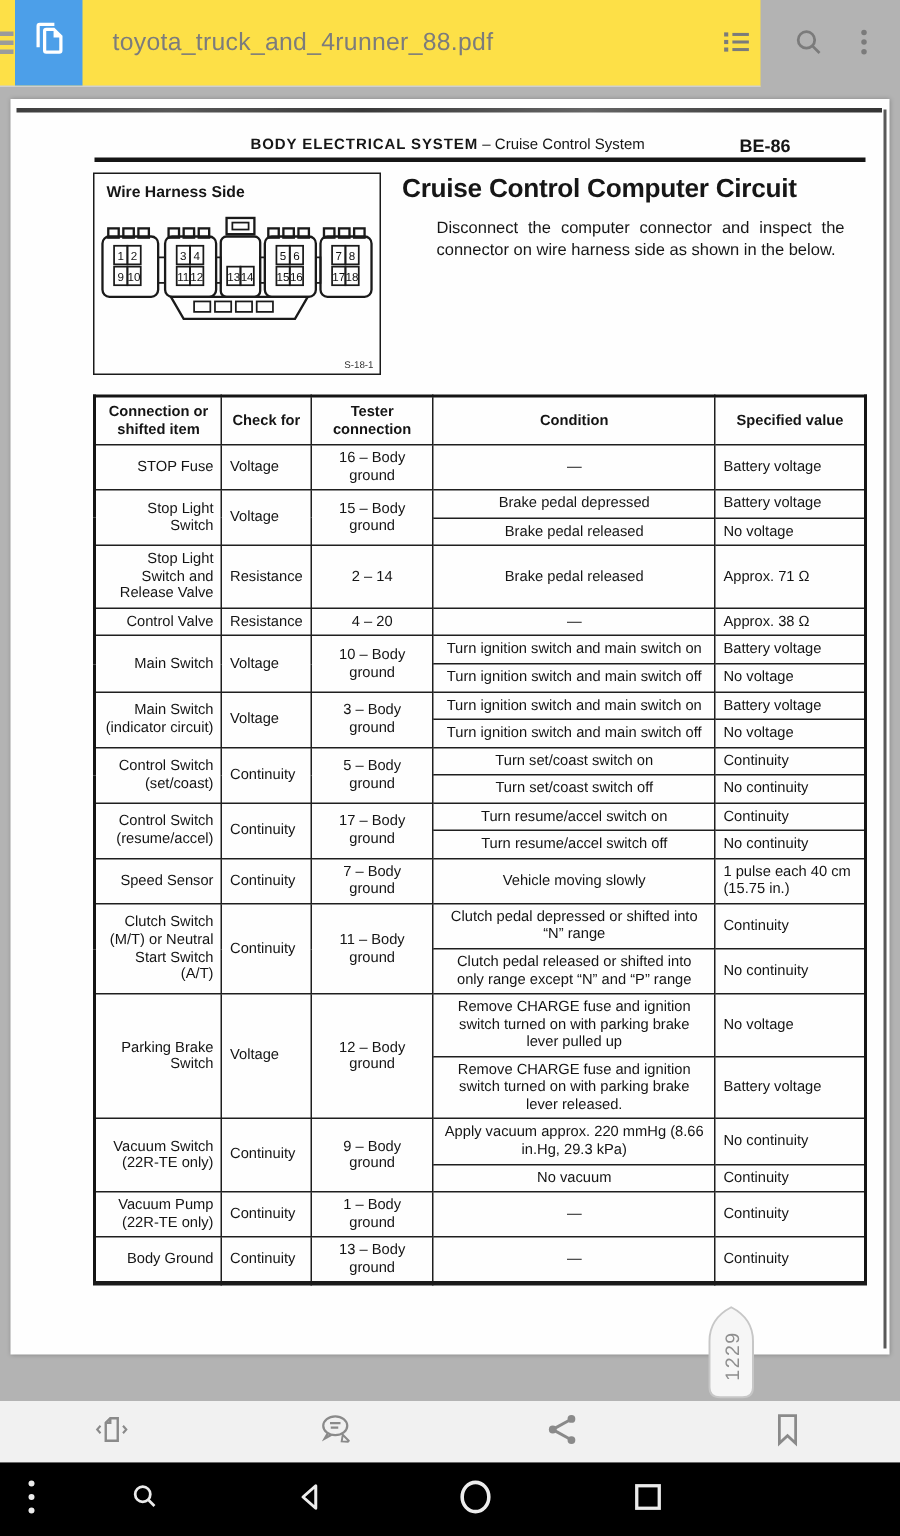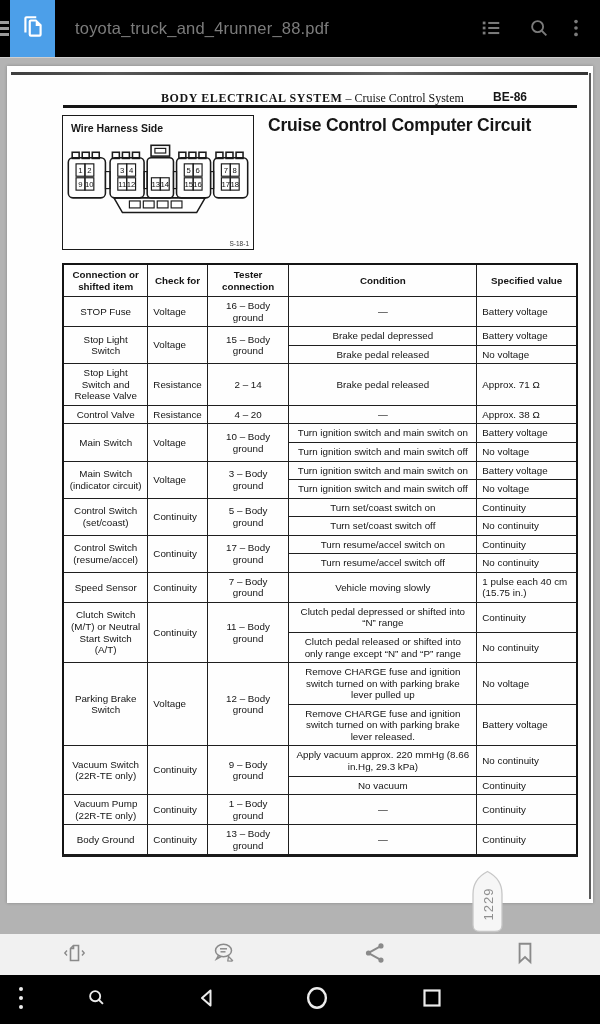--- a/index.html
+++ b/index.html
@@ -1,41 +1,41 @@
 <!DOCTYPE html>
 <html><head>
 <meta charset="utf-8">
 <style>
   html,body{margin:0;padding:0;background:#555;}
   .screen{position:relative;width:600px;height:1024px;overflow:hidden;background:#b3b3b3;
           font-family:"Liberation Sans",sans-serif;}
 
   
-  .appbar{position:absolute;left:0;top:0;width:600px;height:57px;background:#000000;
+  .appbar{position:absolute;left:0;top:0;width:507px;height:57px;background:#fde047;
           border-bottom:1px solid #cfcfcf;z-index:30;}
   .menu-sliver{position:absolute;left:0;top:21px;width:9px;height:16px;}
   .menu-sliver span{display:block;width:9px;height:2.6px;background:#9b9b9b;margin-bottom:3.6px;}
   .doc-tab{position:absolute;left:10px;top:0;width:45px;height:57px;background:#4c9fe9;
            display:flex;align-items:center;justify-content:center;}
   .appbar-title{position:absolute;left:75px;top:0;height:57px;display:flex;align-items:center;
                 font-size:16.5px;color:#7c7c7c;letter-spacing:.2px;white-space:nowrap;}
   .abtn{position:absolute;top:17px;width:24px;height:24px;display:flex;align-items:center;
         justify-content:center;background:none;border:none;padding:0;}
   .abtn.toc{left:479px;} .abtn.search{left:527px;} .abtn.more{left:564px;}
 
   
   .viewer{position:absolute;left:0;top:57px;width:600px;height:877px;background:#b3b3b3;}
   .page{position:absolute;left:7px;top:9px;width:586px;height:837px;background:#fefefe;
         box-shadow:0 0 3px rgba(0,0,0,.25);color:#161616;}
   .scan-top{position:absolute;left:4px;top:6px;width:577px;height:3px;
             background:linear-gradient(90deg,#1c1c1c 0%,#3a3a3a 18%,#161616 40%,#4a4a4a 66%,#202020 85%,#111 100%);
             opacity:.85;}
   .scan-right{position:absolute;left:582px;top:7px;width:2px;height:826px;background:#2e2e2e;opacity:.8;}
 
-  .hdr-line{position:absolute;left:154px;top:25px;font-size:12px;white-space:nowrap;font-family:Liberation Serif, serif;}
+  .hdr-line{position:absolute;left:160px;top:25px;font-size:10px;white-space:nowrap;}
   .hdr-line b{letter-spacing:.6px;}
   .hdr-code{position:absolute;left:486px;top:24px;font-size:12px;font-weight:bold;}
   .hdr-rule{position:absolute;left:56px;top:39px;width:514px;height:2.5px;background:#151515;}
 
   
   .diagram{position:absolute;left:55px;top:49px;width:190px;height:133px;border:1.3px solid #1a1a1a;}
   .diagram .dlabel{position:absolute;left:8px;top:6px;font-size:10.5px;font-weight:bold;}
   .diagram svg{position:absolute;left:3px;top:26px;}
   .diagram .figcode{position:absolute;right:4px;bottom:2px;font-size:6.5px;color:#333;}
 
@@ -44,21 +44,21 @@
   .doc-title{font-size:17.5px;font-weight:bold;letter-spacing:-.2px;margin:0;}
   .doc-sub{font-size:13px;font-weight:bold;margin:8px 0 0 0;letter-spacing:.1px;}
   .doc-body{font-size:11px;line-height:1.38;margin:9px 0 0 23px;width:272px;text-align:justify;}
 
   
   .insp{position:absolute;left:55px;top:197px;width:516px;border-collapse:collapse;
         font-size:9.8px;line-height:1.18;color:#141414;}
   .insp th,.insp td{border:1px solid #1f1f1f;padding:3px 5px;vertical-align:middle;}
   .insp{border:2px solid #141414;border-bottom:3px solid #1a1a1a;}
   .insp th{font-size:9.8px;font-weight:bold;text-align:center;padding:4px 2px;}
-  .c-item{text-align:center;padding-left:6px;}
+  .c-item{text-align:right;padding-left:6px;}
   .c-check{text-align:left;}
   .c-tester{text-align:center;}
   .c-cond{text-align:center;padding-left:7px;}
   .c-cond.dash{text-align:center;}
   .c-val{text-align:left;padding-left:6px;}
 
   
   .bubble{position:absolute;left:472px;top:813px;width:31px;height:63px;z-index:20;}
   .bubble .btxt{position:absolute;left:50%;top:54%;transform:translate(-50%,-50%) rotate(-90deg);
                 font-size:13px;color:#8f8f8f;letter-spacing:1px;white-space:nowrap;}
@@ -213,20 +213,21 @@
               <text x="170.2" y="58">16</text>
             <text x="206.7" y="58">17</text>
               <text x="218.2" y="58">18</text>
           </g>
         </svg>
         <div class="figcode">S-18-1</div>
       </div>
 
       <div class="titleblock">
         <h1 class="doc-title">Cruise Control Computer Circuit</h1>
+        <p class="doc-body">Disconnect the computer connector and inspect the connector on wire harness side as shown in the below.</p>
       </div>
 
       <table class="insp">
         <colgroup>
             <col style="width:85px">
             <col style="width:58px">
             <col style="width:82px">
             <col style="width:190px">
             <col style="width:101px">
           </colgroup>

